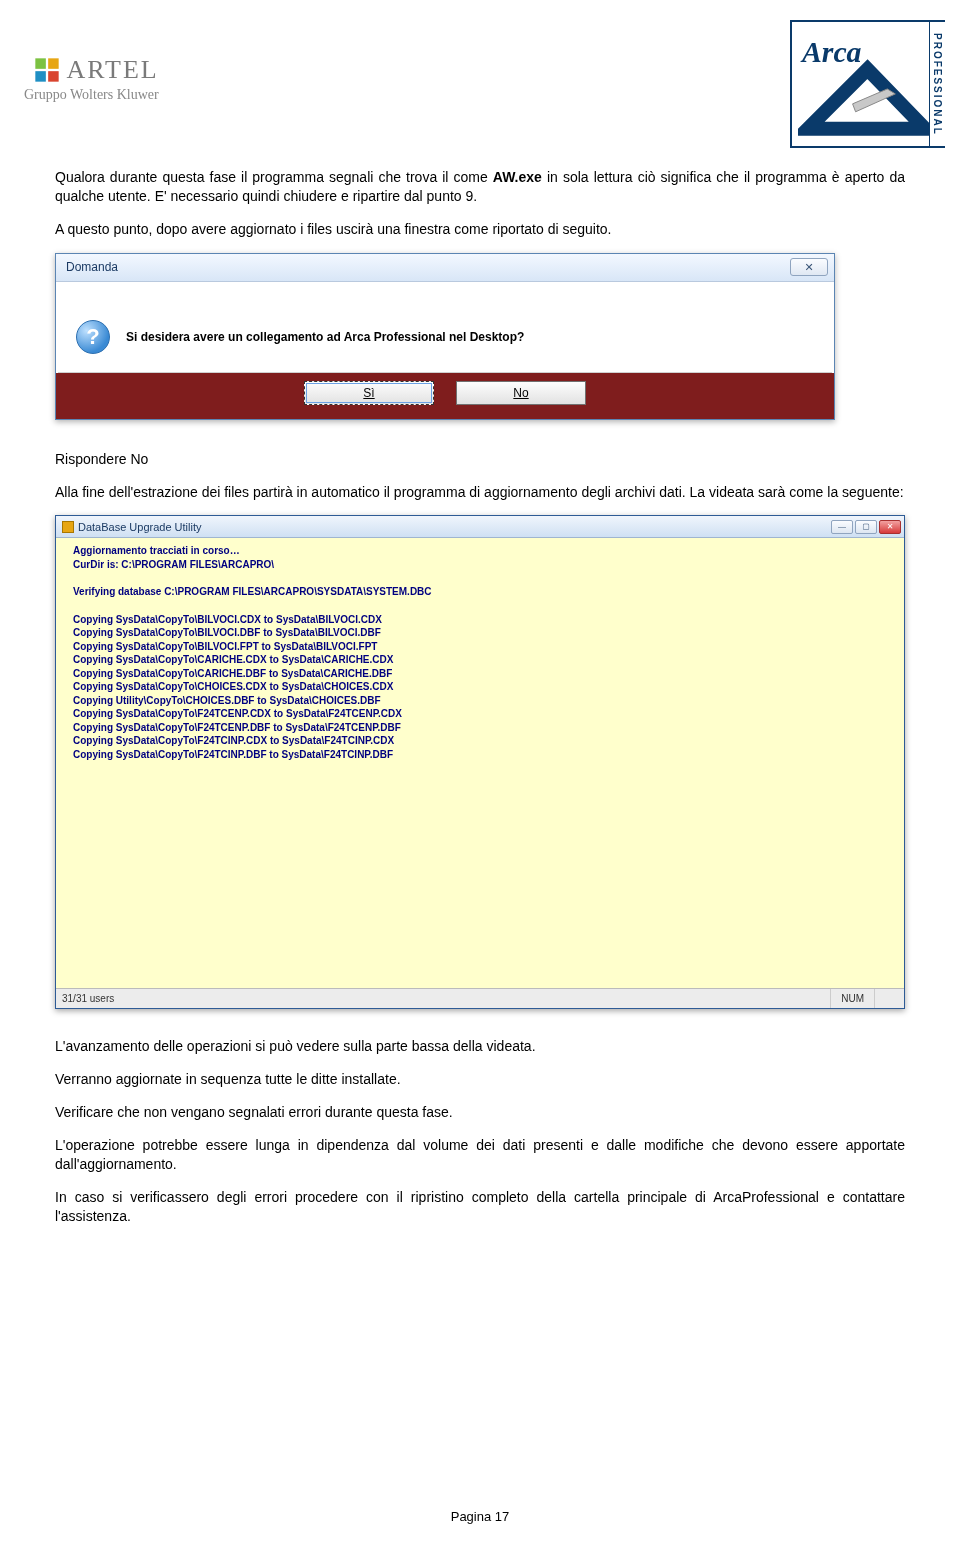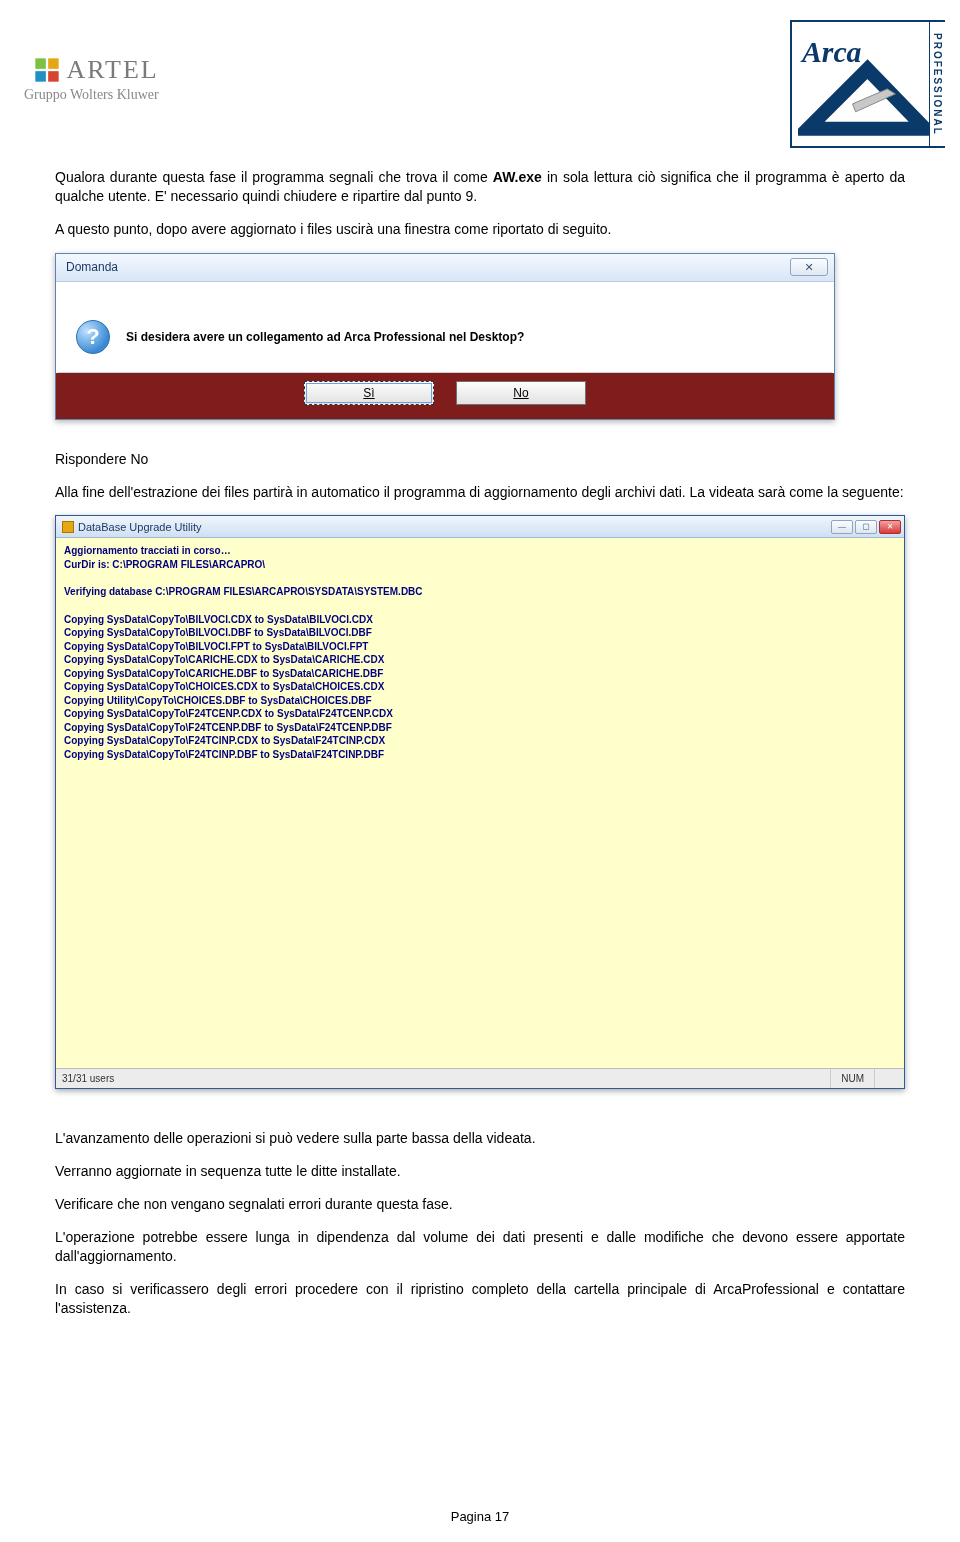--- a/index.html
+++ b/index.html
@@ -85,46 +85,46 @@
     display:flex; align-items:center; justify-content:center;
     text-decoration: underline;
     text-decoration-color: transparent;
   }
   .dlg-btn.focus { border:1px dashed #333; outline:1px solid #6aa0e4; outline-offset:-3px;}
   .dlg-btn span.u { text-decoration: underline; }
 
   
   .dbwin {
     width: 850px;
-    margin: 6px 0 40px 0;
+    margin: 6px 0 28px 0;
     border:1px solid #2e5b95;
     box-shadow: 0 2px 6px rgba(0,0,0,0.35);
     font-family: Tahoma, Verdana, sans-serif;
     background: #ffffcc;
     overflow:hidden;
   }
   .db-titlebar {
     height: 22px;
     background: linear-gradient(#f0f5fc,#cfe0f3);
     border-bottom:1px solid #9fb5d0;
     display:flex; align-items:center; justify-content:space-between;
     padding: 0 3px 0 6px;
     font-size:11px; color:#1b3a63;
   }
   .db-winbtns { display:flex; gap:2px;}
   .db-wbtn { width:22px; height:14px; border:1px solid #8fa4bf; background:linear-gradient(#fafcff,#dde6f1); border-radius:2px; font-size:8px; display:flex; align-items:center; justify-content:center; color:#3a5577;}
   .db-wbtn.red { background: linear-gradient(#f2a0a0,#d73a3a); color:#fff; border-color:#a73030;}
   .db-body {
     background:#ffffcc;
-    padding: 6px 8px;
+    padding: 6px 17px;
     font-size: 10px;
     font-weight: bold;
     color: #000080;
     line-height: 1.35;
-    height: 530px;
+    height: 450px;
     font-family: Verdana, Tahoma, sans-serif;
   }
   .db-body .line { white-space: nowrap; }
   .db-status {
     background:#ececec;
     border-top:1px solid #bbb;
     height: 20px;
     display:flex; align-items:center;
     font-size:10px; color:#333;
     padding: 0 6px;

